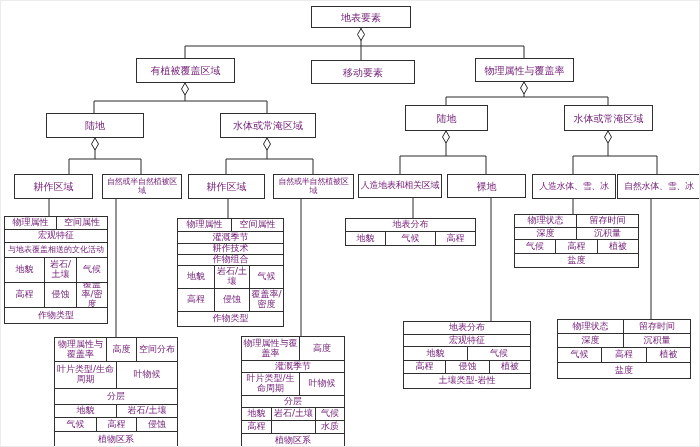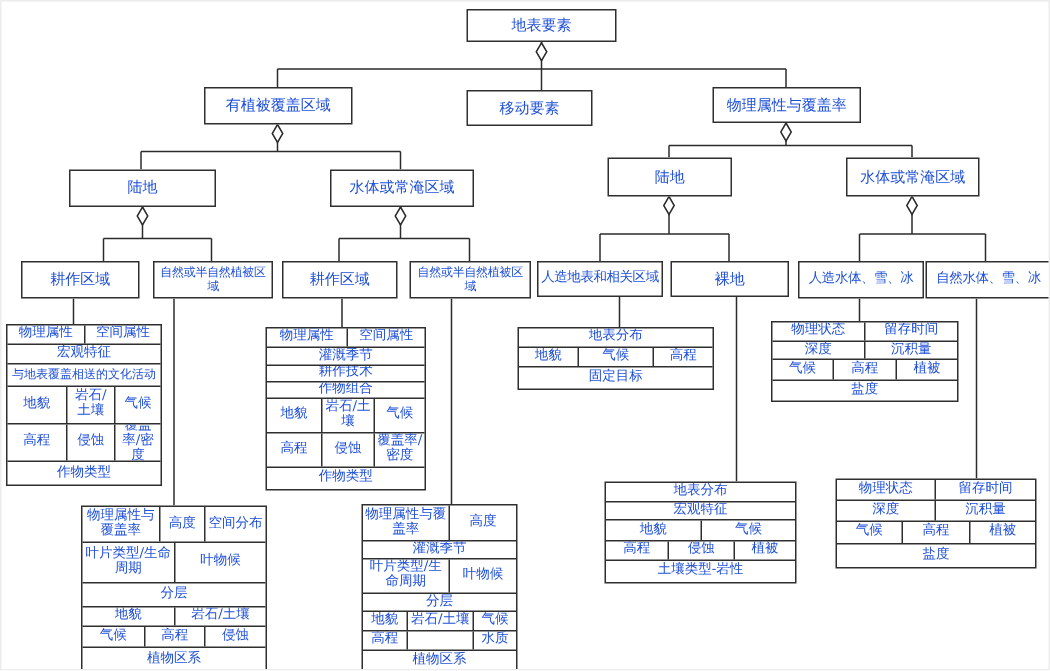--- a/index.html
+++ b/index.html
@@ -1,18 +1,18 @@
 <!DOCTYPE html>
 <html><head>
 <meta charset="utf-8">
 <style>
   html,body{margin:0;padding:0;background:#fff;}
   .canvas{
     position:relative;width:700px;height:447px;background:#fff;
-    font-family:"DejaVu Serif","Liberation Serif",serif;color:#1d4ed8;
+    font-family:"DejaVu Serif","Liberation Serif",serif;color:#701a75;
     border:1px solid #ececec;box-sizing:border-box;overflow:hidden;
   }
   svg.wires{position:absolute;left:0;top:0;width:700px;height:447px;}
   .node{
     position:absolute;border:1px solid #2f2f2f;background:#fff;
     display:flex;align-items:center;justify-content:center;text-align:center;
     font-size:10px;line-height:1.1;box-sizing:border-box;padding:1px;z-index:2;
   }
   .node.sm{font-size:8px;letter-spacing:-0.2px;}
   .node.md{font-size:9px;letter-spacing:-0.3px;}
@@ -48,21 +48,21 @@
     <path d="M184 82 L187.5 88 L184 94 L180.5 88 Z" fill="#fff" stroke="#2b2b2b"></path>
     <path d="M523 81 L526.5 87 L523 93 L519.5 87 Z" fill="#fff" stroke="#2b2b2b"></path>
     <path d="M94 137 L97.5 143 L94 149 L90.5 143 Z" fill="#fff" stroke="#2b2b2b"></path>
     <path d="M266 137 L269.5 143 L266 149 L262.5 143 Z" fill="#fff" stroke="#2b2b2b"></path>
     <path d="M445 130 L448.5 136 L445 142 L441.5 136 Z" fill="#fff" stroke="#2b2b2b"></path>
     <path d="M607 130 L610.5 136 L607 142 L603.5 136 Z" fill="#fff" stroke="#2b2b2b"></path>
   </svg>
 
   <div class="node" style="left:310px;top:5px;width:100px;height:22px">地表要素</div>
   <div class="node" style="left:135px;top:57px;width:99px;height:25px">有植被覆盖区域</div>
-  <div class="node" style="left:310px;top:59px;width:84px;height:24px">移动要素</div>
+  <div class="node" style="left:310px;top:59px;width:104px;height:24px">移动要素</div>
   <div class="node" style="left:474px;top:57px;width:99px;height:24px">物理属性与覆盖率</div>
 
   <div class="node" style="left:45px;top:112px;width:98px;height:25px">陆地</div>
   <div class="node" style="left:219px;top:112px;width:96px;height:25px">水体或常淹区域</div>
   <div class="node" style="left:404px;top:104px;width:83px;height:26px">陆地</div>
   <div class="node" style="left:563px;top:104px;width:89px;height:26px">水体或常淹区域</div>
 
   <div class="node" style="left:13px;top:173px;width:79px;height:25px">耕作区域</div>
   <div class="node sm" style="left:101px;top:173px;width:80px;height:25px">自然或半自然植被区域</div>
   <div class="node" style="left:187px;top:173px;width:77px;height:25px">耕作区域</div>
@@ -182,23 +182,20 @@
     </div>
   <div class="tbl" style="left: 344px; top: 217px; width: 131px;">
       <div class="trow" style="height: 13px;">
         <div class="tcell" style="flex: 1 1 0%;">地表分布</div>
       </div>
       <div class="trow" style="height: 13px;">
         <div class="tcell" style="width: 40px;">地貌</div>
         <div class="tcell" style="width: 50px;">气候</div>
         <div class="tcell" style="flex: 1 1 0%;">高程</div>
       </div>
-      <div class="trow" style="height: 14px;">
-        <div class="tcell" style="flex: 1 1 0%;">固定目标</div>
-      </div>
     </div>
   <div class="tbl" style="left: 402px; top: 320px; width: 128px;">
       <div class="trow" style="height: 13px;">
         <div class="tcell" style="flex: 1 1 0%;">地表分布</div>
       </div>
       <div class="trow" style="height: 12px;">
         <div class="tcell" style="flex: 1 1 0%;">宏观特征</div>
       </div>
       <div class="trow" style="height: 14px;">
         <div class="tcell" style="width: 64px;">地貌</div>

